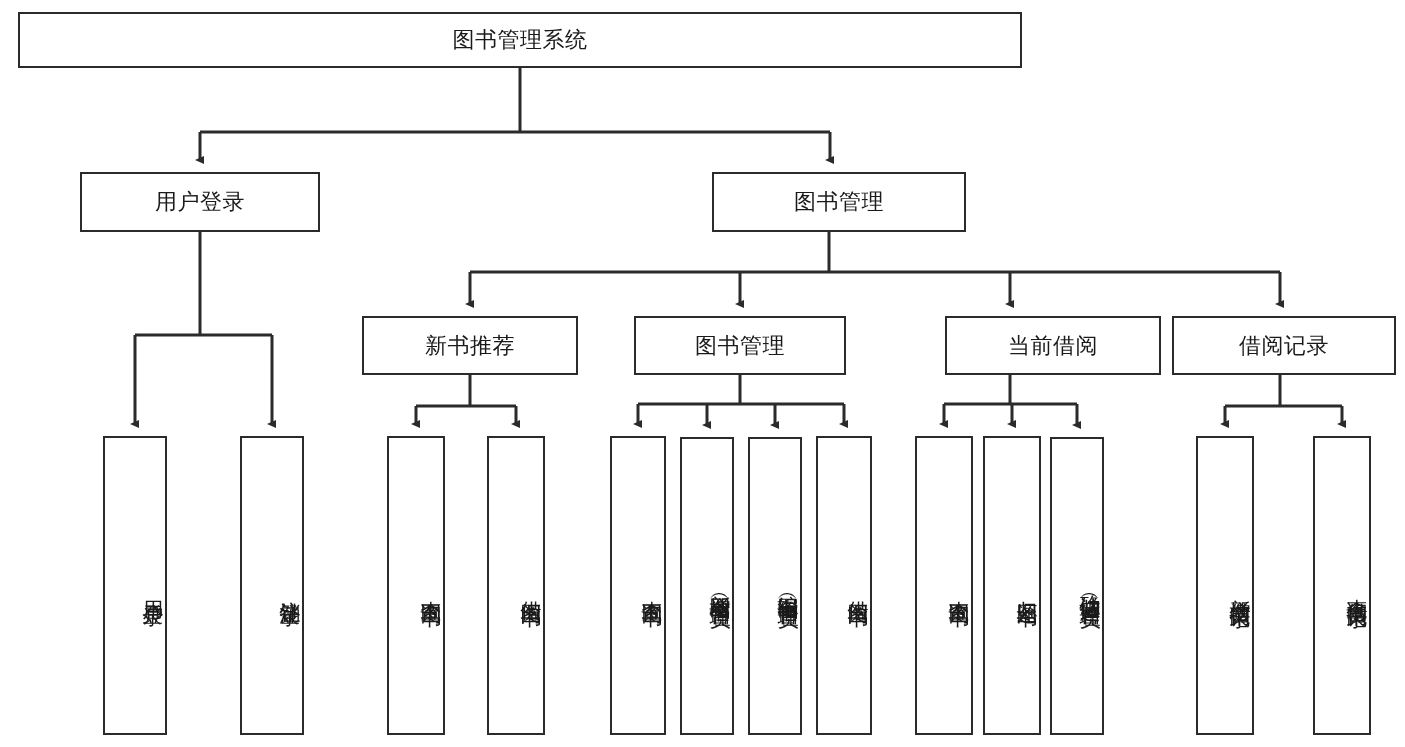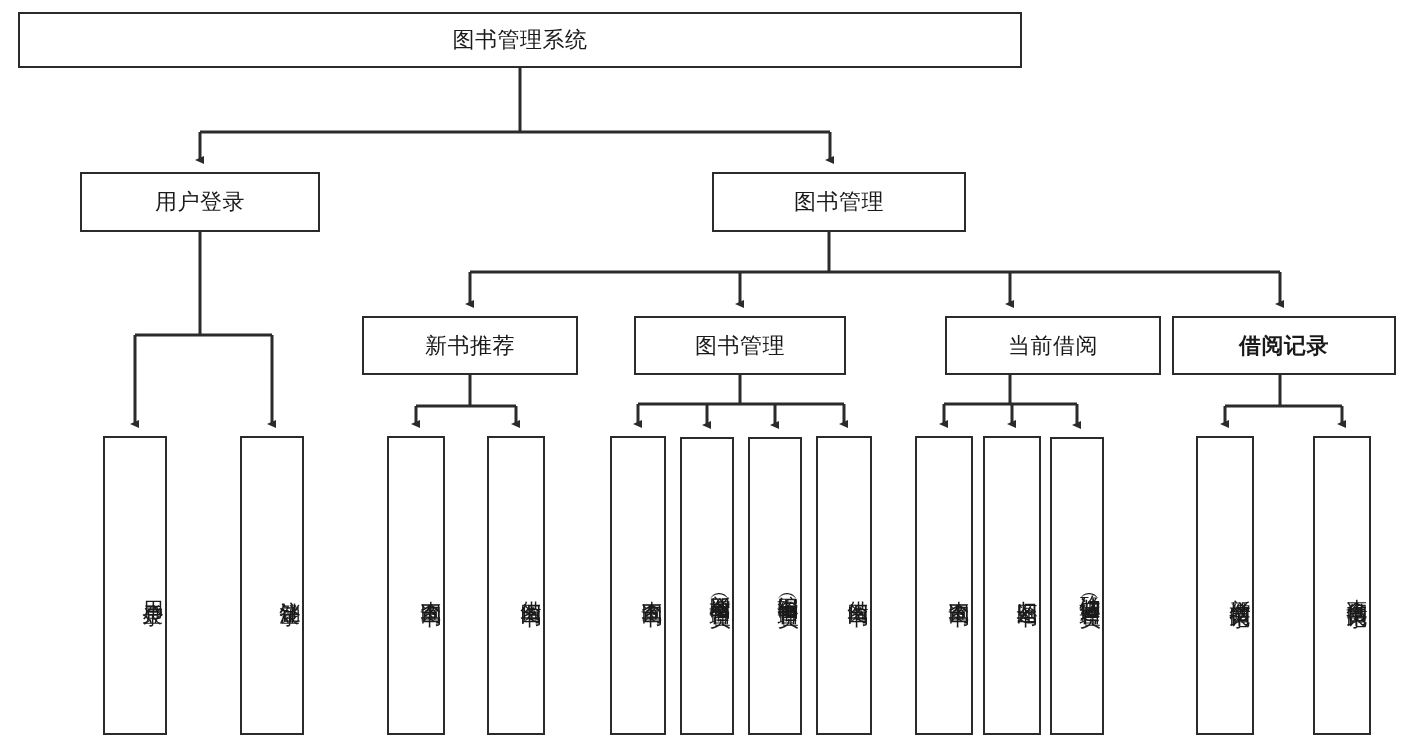--- a/index.html
+++ b/index.html
@@ -184,21 +184,21 @@
       </div>
       <div class="node horiz" style="left: 362px; top: 316px; width: 216px; height: 59px; justify-content: center;">
         <span class="node-label">新书推荐</span>
       </div>
       <div class="node horiz" style="left: 634px; top: 316px; width: 212px; height: 59px;">
         <span class="node-label">图书管理</span>
       </div>
       <div class="node horiz" style="left: 945px; top: 316px; width: 216px; height: 59px;">
         <span class="node-label">当前借阅</span>
       </div>
-      <div class="node horiz" style="left: 1172px; top: 316px; width: 224px; height: 59px; font-weight: bold;">
+      <div class="node horiz" style="left: 1172px; top: 316px; width: 224px; height: 59px;">
         <span class="node-label">借阅记录</span>
       </div>
       <div class="node vert" style="left: 103px; top: 436px; width: 64px; height: 299px;">
         <span class="node-label">用户登录</span>
       </div>
       <div class="node vert" style="left: 240px; top: 436px; width: 64px; height: 299px;">
         <span class="node-label">注销登录</span>
       </div>
       <div class="node vert" style="left: 387px; top: 436px; width: 58px; height: 299px;">
         <span class="node-label">查询图书</span>

